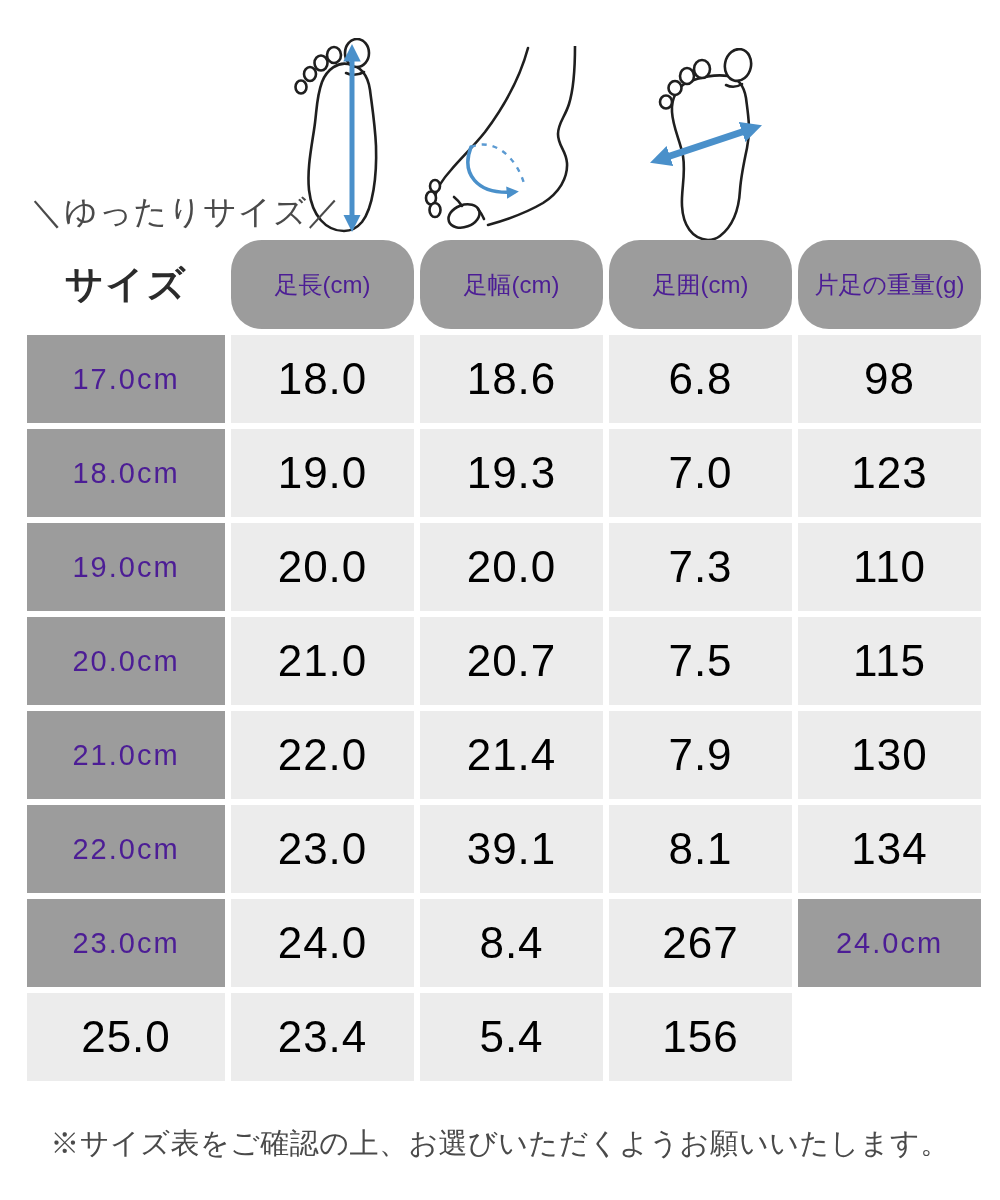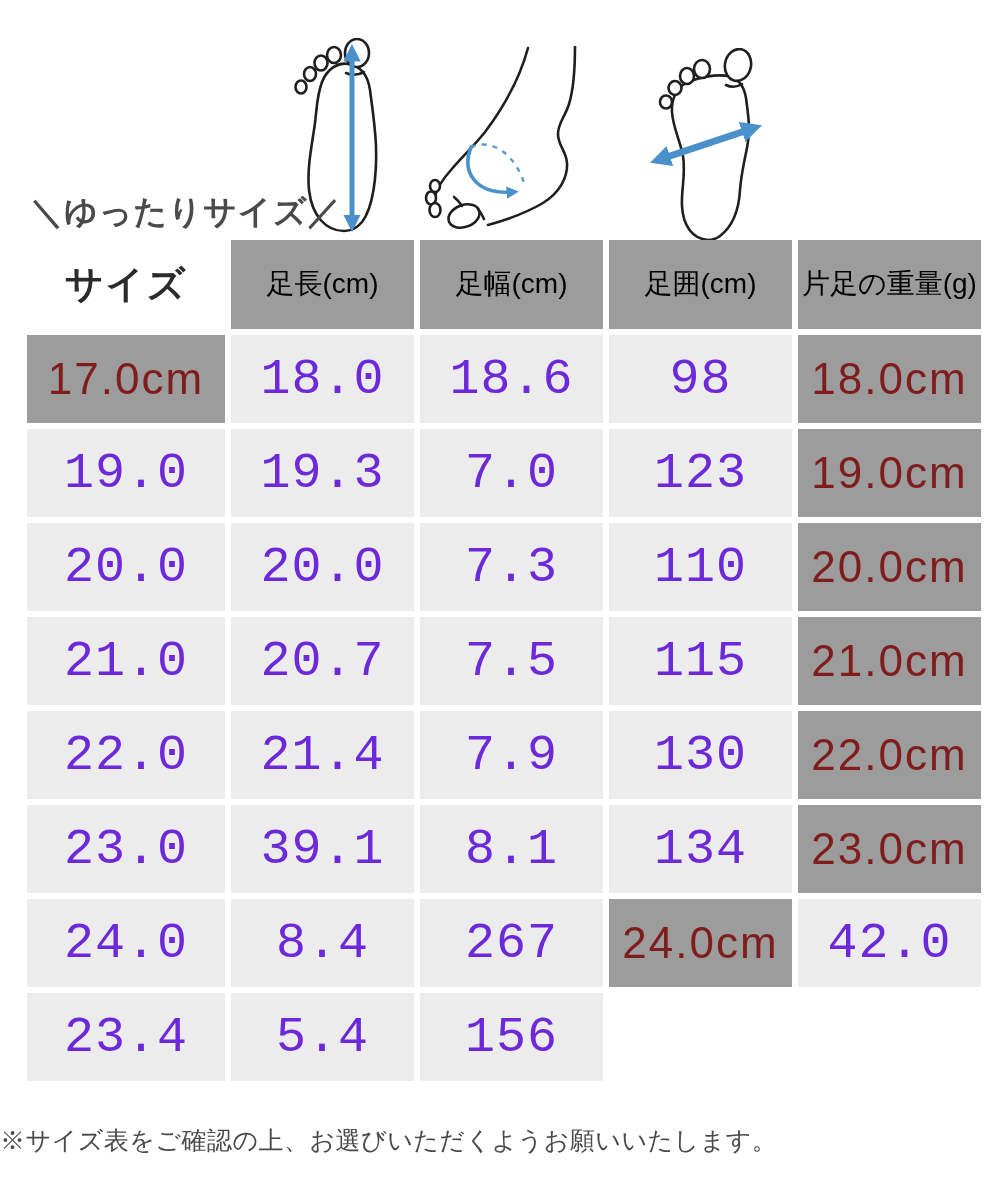--- a/index.html
+++ b/index.html
@@ -8,52 +8,52 @@
   .screen {
     position: relative; width: 1000px; height: 1200px;
     background: #ffffff; overflow: hidden;
   }
   .illus { position: absolute; }
   .illus-length { left: 278px; top: 38px; width: 118px; height: 200px; }
   .illus-girth  { left: 424px; top: 46px; width: 170px; height: 192px; }
   .illus-width  { left: 638px; top: 48px; width: 135px; height: 195px; }
   .banner {
     position: absolute; left: 30px; top: 190px;
-    font-size: 33px; color: #4a4a4a; letter-spacing: 1px; white-space: nowrap; font-weight: bold;
+    font-size: 33px; color: #4a4a4a; letter-spacing: 1px; white-space: nowrap;
   }
   .table {
     position: absolute; left: 27px; top: 240px;
     display: grid;
     grid-template-columns: 198px 183px 183px 183px 183px;
     grid-template-rows: 89px repeat(8, 88px);
     gap: 6px;
   }
   .cell {
     display: flex; align-items: center; justify-content: center;
     text-align: center;
   }
   .th {
-    background: #9c9c9c; color: #000000;
-    font-size: 28px; line-height: 1.3;
+    background: #9c9c9c; color: #4c1d95;
+    font-size: 24px; line-height: 1.3; border-radius: 31px;
   }
   .th-first {
     background: #ffffff; color: #2b2b2b;
     font-size: 38px; font-weight: bold; letter-spacing: 2px;
   }
   .row-label {
-    background: #9c9c9c; color: #7f1d1d;
-    font-size: 44px; letter-spacing: 2px;
+    background: #9c9c9c; color: #4c1d95;
+    font-size: 29px; letter-spacing: 2px;
   }
   .td {
-    background: #ececec; color: #6d28d9;
-    font-size: 50px; letter-spacing: 1px; font-family: Liberation Mono, monospace;
+    background: #ececec; color: #000000;
+    font-size: 44px; letter-spacing: 1px;
   }
   .footnote {
     position: absolute; left: 0; top: 1124px; width: 1000px;
-    font-size: 25px; color: #4a4a4a; letter-spacing: 0.5px;
+    text-align: center; font-size: 29px; color: #4a4a4a; letter-spacing: 0.5px;
   }
 </style>
 </head>
 <body>
 
 <div class="screen">
 
   <svg class="illus illus-length" viewBox="0 0 118 200">
     <defs>
       <marker id="ah1" viewBox="0 0 10 10" refX="6" refY="5" markerWidth="3.5" markerHeight="3.5" orient="auto-start-reverse">
@@ -116,20 +116,21 @@
 
     <div class="cell th-first">サイズ</div>
     <div class="cell th">足長(cm)</div>
     <div class="cell th">足幅(cm)</div>
     <div class="cell th">足囲(cm)</div>
     <div class="cell th">片足の重量(g)</div>
 
     <div class="cell row-label">17.0cm</div>
     <div class="cell td">18.0</div>
     <div class="cell td">18.6</div>
+    <div class="cell td">6.8</div>
     <div class="cell td">98</div>
 
     <div class="cell row-label">18.0cm</div>
     <div class="cell td">19.0</div>
     <div class="cell td">19.3</div>
     <div class="cell td">7.0</div>
     <div class="cell td">123</div>
 
     <div class="cell row-label">19.0cm</div>
     <div class="cell td">20.0</div>
@@ -154,21 +155,21 @@
     <div class="cell td">39.1</div>
     <div class="cell td">8.1</div>
     <div class="cell td">134</div>
 
     <div class="cell row-label">23.0cm</div>
     <div class="cell td">24.0</div>
     <div class="cell td">8.4</div>
     <div class="cell td">267</div>
 
     <div class="cell row-label">24.0cm</div>
-    <div class="cell td">42.0</div>
+    <div class="cell td">25.0</div>
     <div class="cell td">23.4</div>
     <div class="cell td">5.4</div>
     <div class="cell td">156</div>
   </div>
 
   <div class="footnote">※サイズ表をご確認の上、お選びいただくようお願いいたします。</div>
 
 </div>
 
 </body></html>

